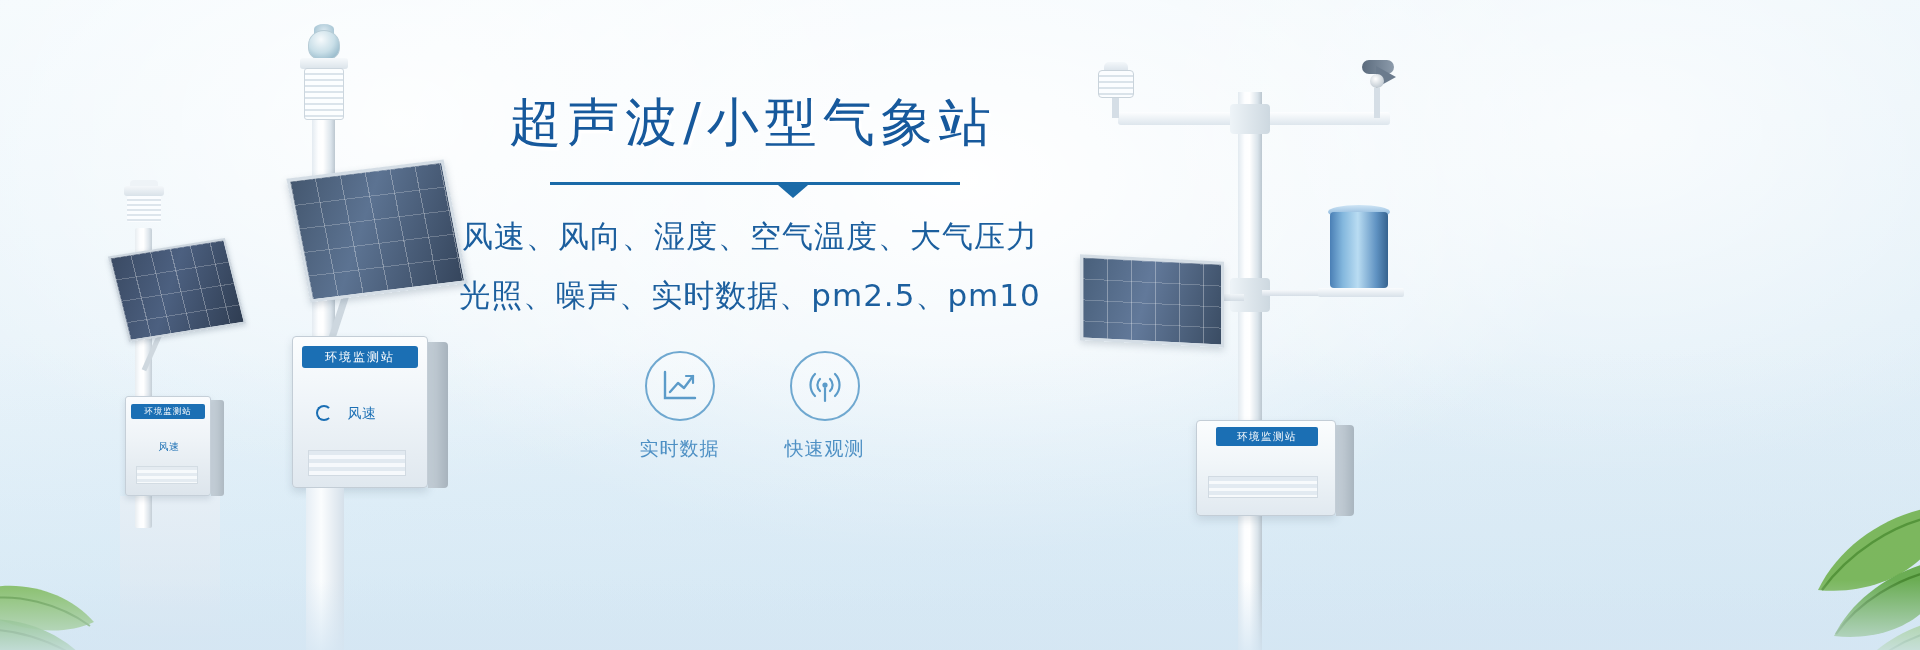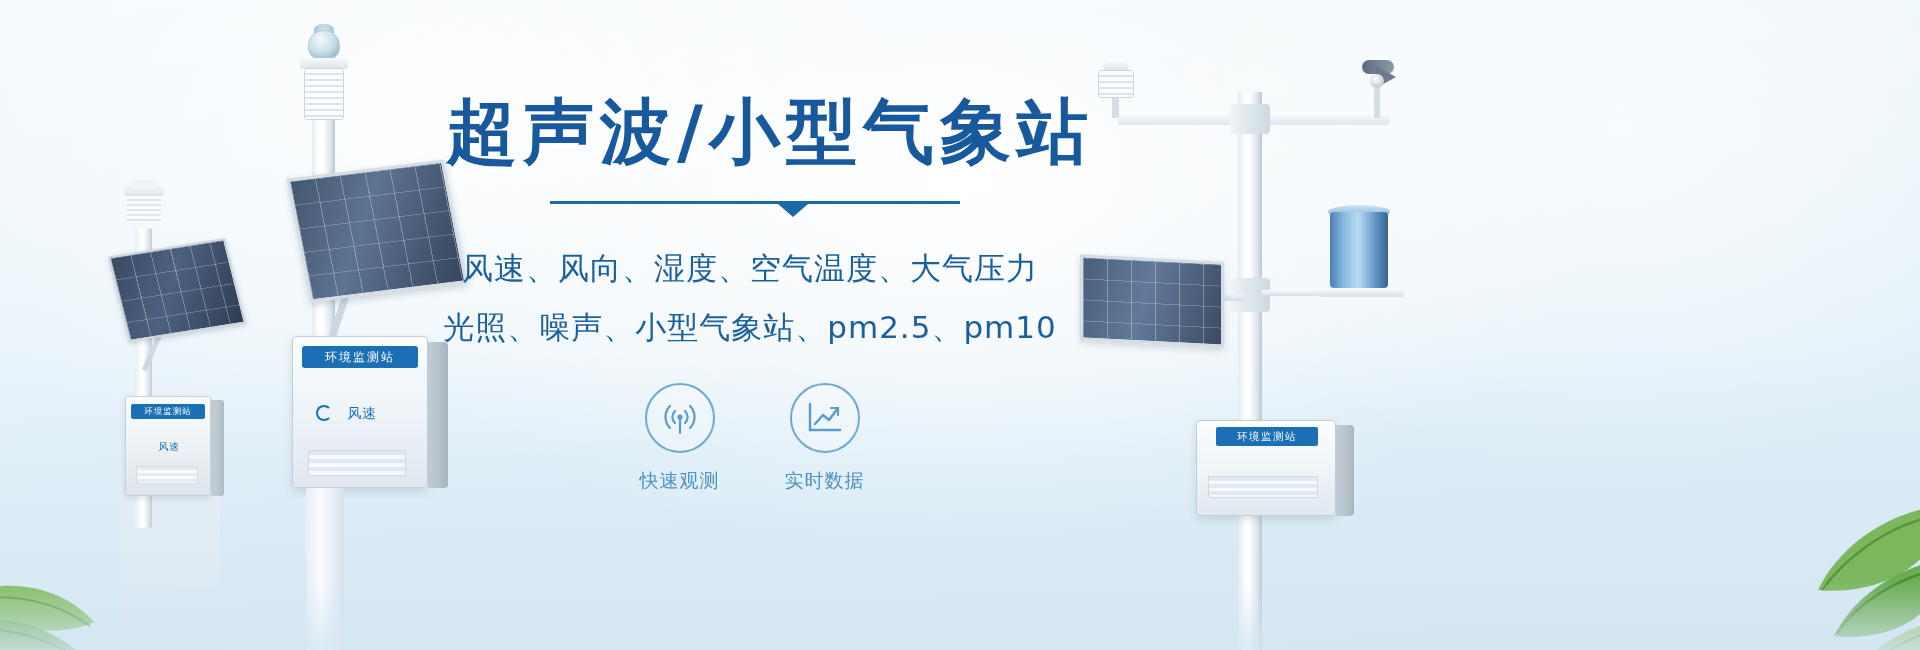--- a/index.html
+++ b/index.html
@@ -27,21 +27,21 @@
     position:absolute; left:0; bottom:0; width:1920px; height:300px;
     background: linear-gradient(to bottom, rgba(214,233,245,0) 0%, rgba(205,228,243,0.55) 100%);
   }
 
   
   .center-block {
     position:absolute; left:440px; top:96px; width:620px; height:490px;
     text-align:center;
   }
   .main-title {
-    font-size:71px; line-height:1.0; font-weight:bold;
+    font-size:52px; line-height:1.0; font-weight:normal;
     color:#17599c; letter-spacing:6px; white-space:nowrap;
     text-shadow: 2px 3px 0 rgba(255,255,255,0.95), 3px 4px 2px rgba(255,255,255,0.75);
     padding-left:6px;
   }
   .divider-wrap {
     position:relative; margin-top:28px; height:18px;
   }
   .divider-line {
     position:absolute; left:110px; top:6px; width:410px; height:3px;
     background:#1a6aa8;
@@ -50,21 +50,21 @@
     position:absolute; left:338px; top:9px;
     width:0; height:0;
     border-left:15px solid transparent;
     border-right:15px solid transparent;
     border-top:13px solid #1a6aa8;
   }
   .sub-line {
     font-size:31px; line-height:1.0; color:#1c5f9e; letter-spacing:1px;
     white-space:nowrap; font-weight:normal;
   }
-  .sub-line.l1 { margin-top:40px; }
+  .sub-line.l1 { margin-top:27px; }
   .sub-line.l2 { margin-top:28px; }
 
   
   .features {
     margin-top:40px; display:flex; justify-content:center; gap:40px;
     padding-left:4px;
   }
   .feature { width:105px; text-align:center; }
   .fcircle {
     width:70px; height:70px; margin:0 auto;
@@ -443,47 +443,47 @@
   <div class="center-block">
 
     <div class="main-title">超声波/小型气象站</div>
 
     <div class="divider-wrap">
       <div class="divider-line"></div>
       <div class="divider-tri"></div>
     </div>
 
     <div class="sub-line l1">风速、风向、湿度、空气温度、大气压力</div>
-    <div class="sub-line l2">光照、噪声、小型气象站、pm2.5、pm10</div>
+    <div class="sub-line l2">光照、噪声、实时数据、pm2.5、pm10</div>
 
     <div class="features">
+
+      <div class="feature">
+        <div class="fcircle">
+          <svg width="38" height="34" viewBox="0 0 38 34">
+            <path d="M4 3 L4 29 L34 29" stroke="#5b9bc9" stroke-width="2.4" fill="none" stroke-linecap="round"></path>
+            <path d="M9 23 L17 14 L23 19 L32 7" stroke="#5b9bc9" stroke-width="2.4" fill="none" stroke-linecap="round" stroke-linejoin="round"></path>
+            <path d="M25 7 L32 7 L32 14" stroke="#5b9bc9" stroke-width="2.2" fill="none" stroke-linecap="round" stroke-linejoin="round"></path>
+          </svg>
+        </div>
+        <div class="flabel">实时数据</div>
+      </div>
 
       <div class="feature">
         <div class="fcircle">
           <svg width="38" height="36" viewBox="0 0 38 36">
             <path d="M9 6 C3 12 3 22 9 28" stroke="#5b9bc9" stroke-width="2.2" fill="none" stroke-linecap="round"></path>
             <path d="M14 11 C10.5 14.5 10.5 19.5 14 23" stroke="#5b9bc9" stroke-width="2.2" fill="none" stroke-linecap="round"></path>
             <circle cx="19" cy="17" r="2.6" fill="#5b9bc9"></circle>
             <path d="M24 11 C27.5 14.5 27.5 19.5 24 23" stroke="#5b9bc9" stroke-width="2.2" fill="none" stroke-linecap="round"></path>
             <path d="M29 6 C35 12 35 22 29 28" stroke="#5b9bc9" stroke-width="2.2" fill="none" stroke-linecap="round"></path>
             <path d="M19 20 L19 33" stroke="#5b9bc9" stroke-width="2.2" stroke-linecap="round"></path>
           </svg>
         </div>
         <div class="flabel">快速观测</div>
       </div>
 
-      <div class="feature">
-        <div class="fcircle">
-          <svg width="38" height="34" viewBox="0 0 38 34">
-            <path d="M4 3 L4 29 L34 29" stroke="#5b9bc9" stroke-width="2.4" fill="none" stroke-linecap="round"></path>
-            <path d="M9 23 L17 14 L23 19 L32 7" stroke="#5b9bc9" stroke-width="2.4" fill="none" stroke-linecap="round" stroke-linejoin="round"></path>
-            <path d="M25 7 L32 7 L32 14" stroke="#5b9bc9" stroke-width="2.2" fill="none" stroke-linecap="round" stroke-linejoin="round"></path>
-          </svg>
-        </div>
-        <div class="flabel">实时数据</div>
-      </div>
-
 
 
     </div>
   </div>
 
 </div>
 
 </body></html>

